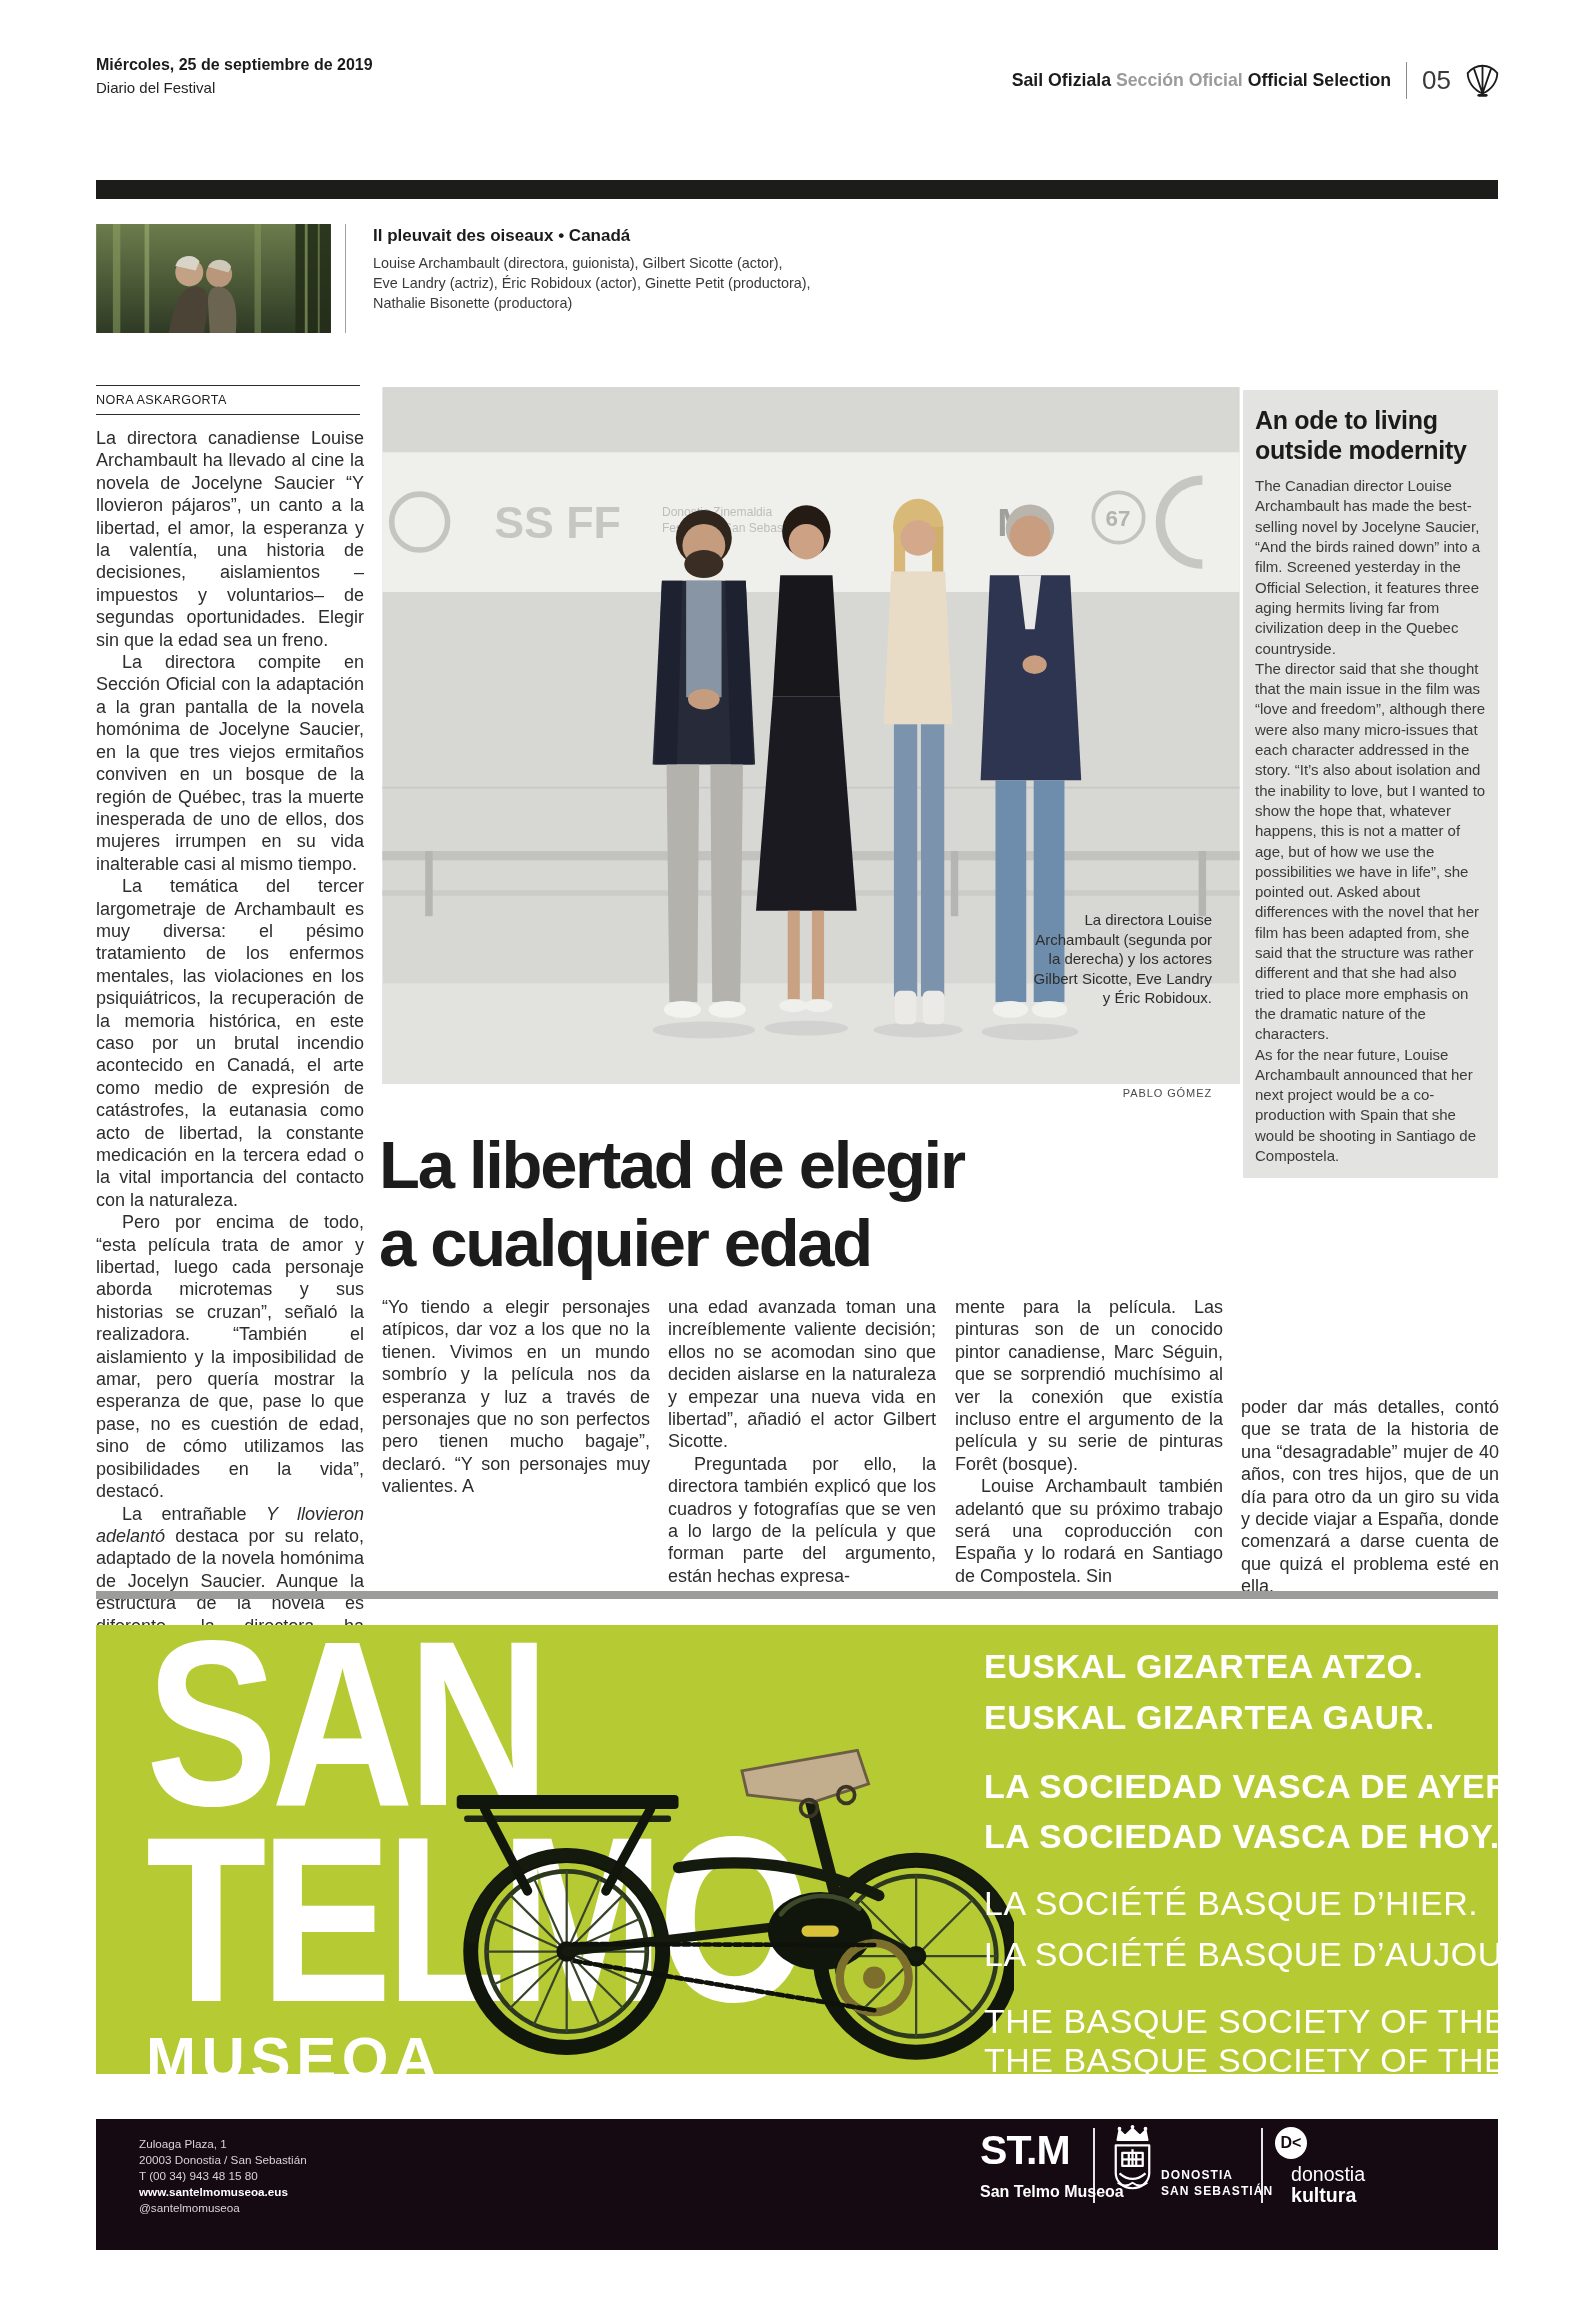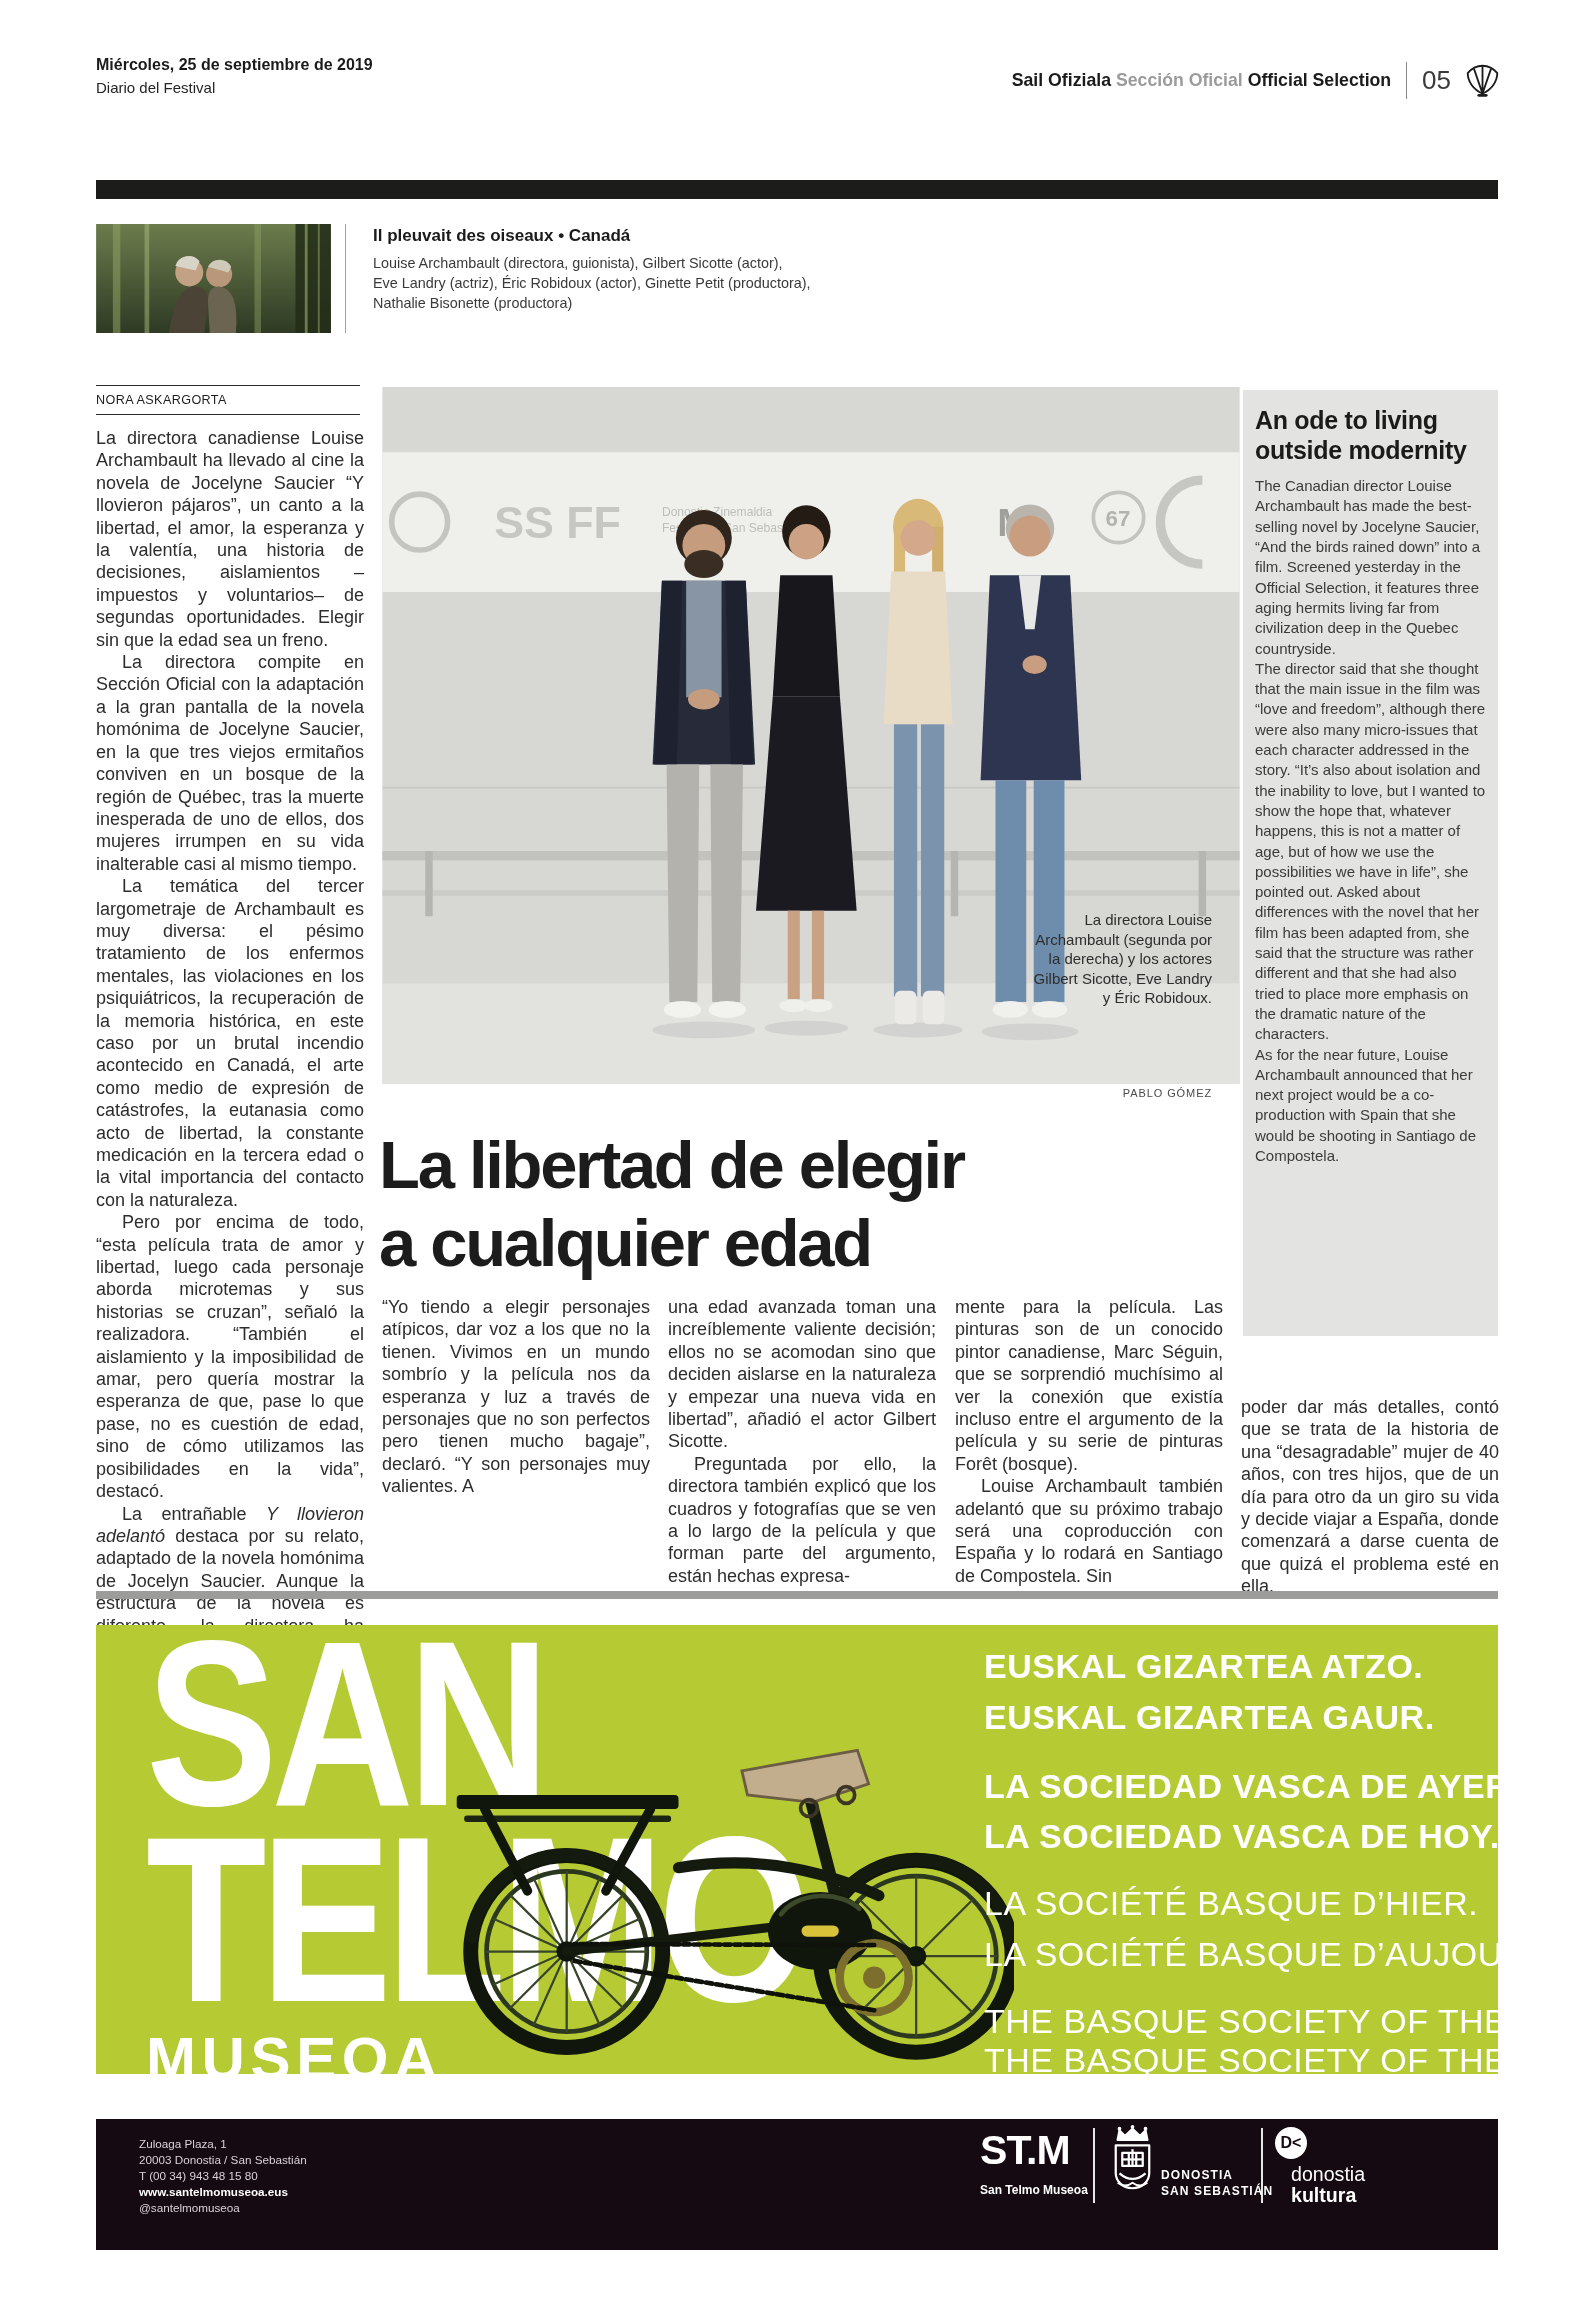--- a/index.html
+++ b/index.html
@@ -28,21 +28,21 @@
   .ad-green{background:#b6ca33;overflow:hidden;}
   .bigword{position:absolute;left:50px;color:#ffffff;font-weight:700;font-size:235px;line-height:1;
            letter-spacing:-7.5px;transform:scaleX(.84);transform-origin:0 0;white-space:nowrap;}
   .museoa{position:absolute;left:50px;top:399px;color:#fff;font-weight:700;font-size:60px;letter-spacing:5.6px;}
   .slogan-b{position:absolute;left:888px;color:#fff;font-weight:700;font-size:34px;letter-spacing:0.5px;white-space:nowrap;}
   .slogan-l{position:absolute;left:888px;color:#fff;font-weight:400;font-size:34px;letter-spacing:0.5px;white-space:nowrap;}
   .ad-black{background:#160a12;}
   .addr{font-size:11.7px;line-height:16px;color:#d8d2d6;}
   .addr .url{font-weight:700;color:#ffffff;}
   .stm{font-size:41px;line-height:41px;font-weight:700;color:#fff;letter-spacing:-0.9px;}
-  .stm-sub{font-size:12px;font-weight:700;color:#fff;margin-top:12px;}
+  .stm-sub{font-size:16px;font-weight:700;color:#fff;margin-top:12px;}
   .citytxt{font-size:12px;line-height:16px;font-weight:700;letter-spacing:1.1px;color:#fff;white-space:nowrap;}
   .dk-circle{width:32px;height:32px;border-radius:50%;background:#fff;color:#160a12;
              font-size:16px;font-weight:700;text-align:center;line-height:32px;}
   .dk-1{font-size:19.6px;line-height:20.5px;font-weight:400;color:#fff;}
   .dk-2{font-size:19.6px;line-height:20.5px;font-weight:700;color:#fff;}
   .bardiv{width:1.9px;height:75px;background:#fff;opacity:.9;}
 </style>
 </head>
 <body>
 
@@ -211,21 +211,21 @@
     <p>Preguntada por ello, la directora también explicó que los cuadros y fotografías que se ven a lo largo de la película y que forman parte del argumento, están hechas expresa-</p>
   </div>
   <div class="abs body17" style="left:955px;top:1296px;width:268px;" lang="es">
     <p>mente para la película. Las pinturas son de un conocido pintor canadiense, Marc Séguin, que se sorprendió muchísimo al ver la conexión que existía incluso entre el argumento de la película y su serie de pinturas Forêt (bosque).</p>
     <p>Louise Archambault también adelantó que su próximo trabajo será una coproducción con España y lo rodará en Santiago de Compostela. Sin</p>
   </div>
   <div class="abs body17" style="left:1241px;top:1396px;width:258px;" lang="es">
     <p>poder dar más detalles, contó que se trata de la historia de una “desagradable” mujer de 40 años, con tres hijos, que de un día para otro da un giro su vida y decide viajar a España, donde comenzará a darse cuenta de que quizá el problema esté en ella.</p>
   </div>
 
-  <div class="abs sidebar" style="left:1243px;top:390px;width:255px;height:946px;" lang="en">
+  <div class="abs sidebar" style="left:1243px;top:390px;width:255px;height:788px;" lang="en">
     <h2>An ode to living outside modernity</h2>
     <p>The Canadian director Louise Archambault has made the best-selling novel by Jocelyne Saucier, “And the birds rained down” into a film. Screened yesterday in the Official Selection, it features three aging hermits living far from civilization deep in the Quebec countryside.</p>
     <p>The director said that she thought that the main issue in the film was “love and freedom”, although there were also many micro-issues that each character addressed in the story. “It’s also about isolation and the inability to love, but I wanted to show the hope that, whatever happens, this is not a matter of age, but of how we use the possibilities we have in life”, she pointed out. Asked about differences with the novel that her film has been adapted from, she said that the structure was rather different and that she had also tried to place more emphasis on the dramatic nature of the characters.</p>
     <p>As for the near future, Louise Archambault announced that her next project would be a co-production with Spain that she would be shooting in Santiago de Compostela.</p>
   </div>
 
   <div class="abs" style="left:96px;top:1591px;width:1402px;height:7.5px;background:#9c9c9a;"></div>
 
   <div class="abs ad-green" style="left:96px;top:1625px;width:1402px;height:449px;">
     <div class="bigword" style="top:-18.6px;">SAN</div>

